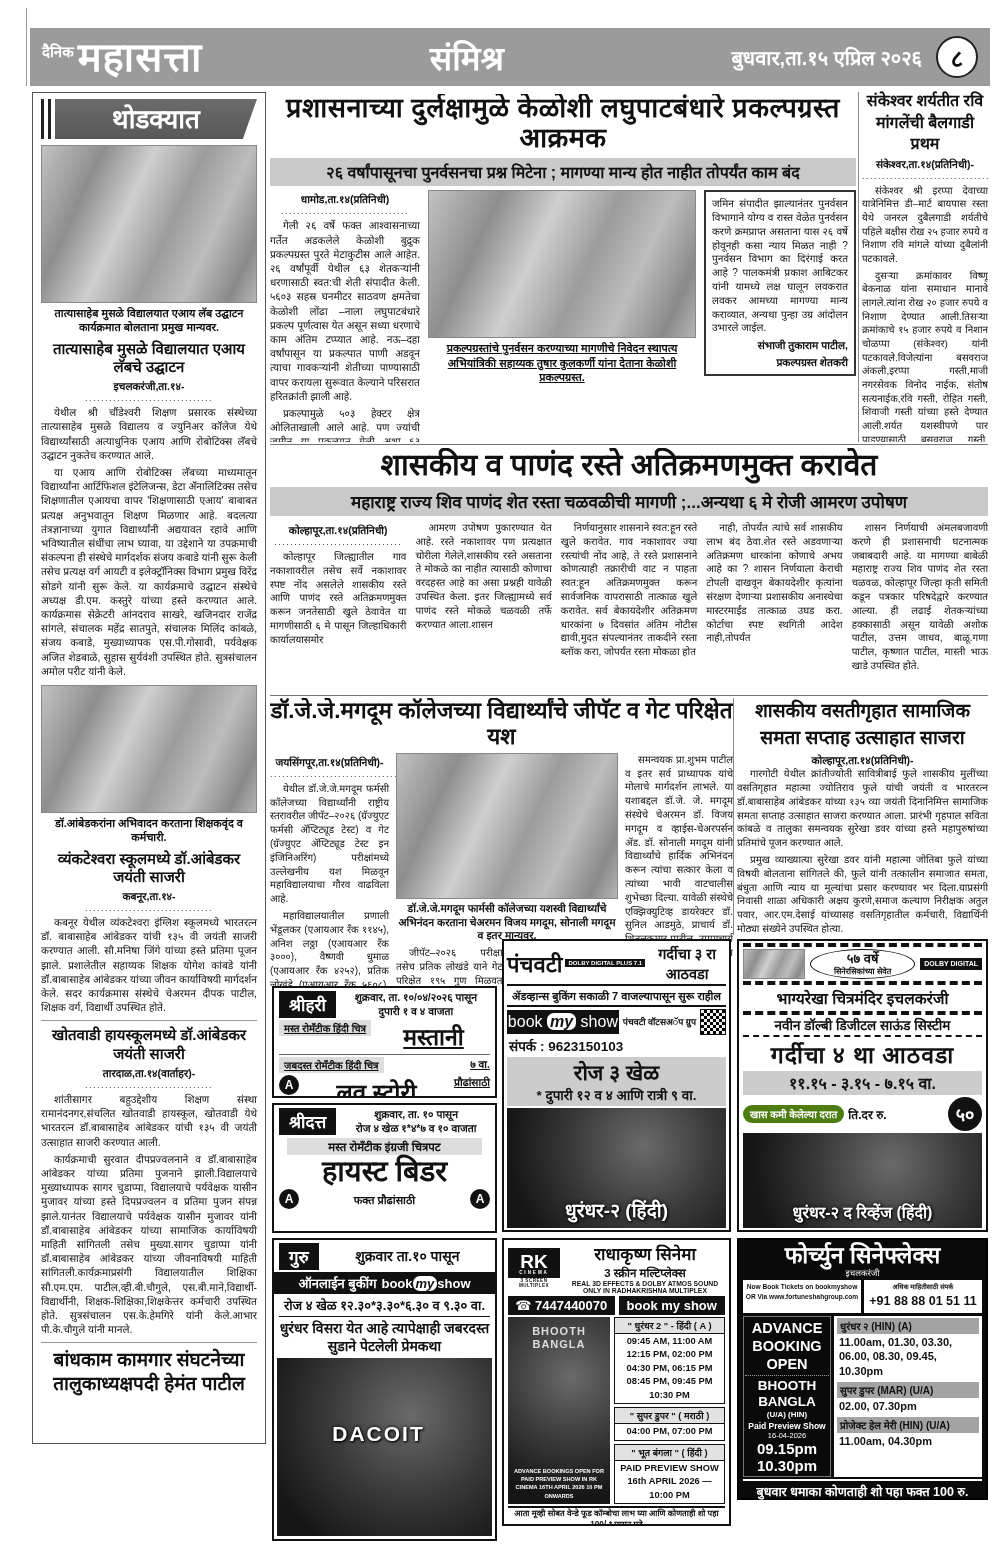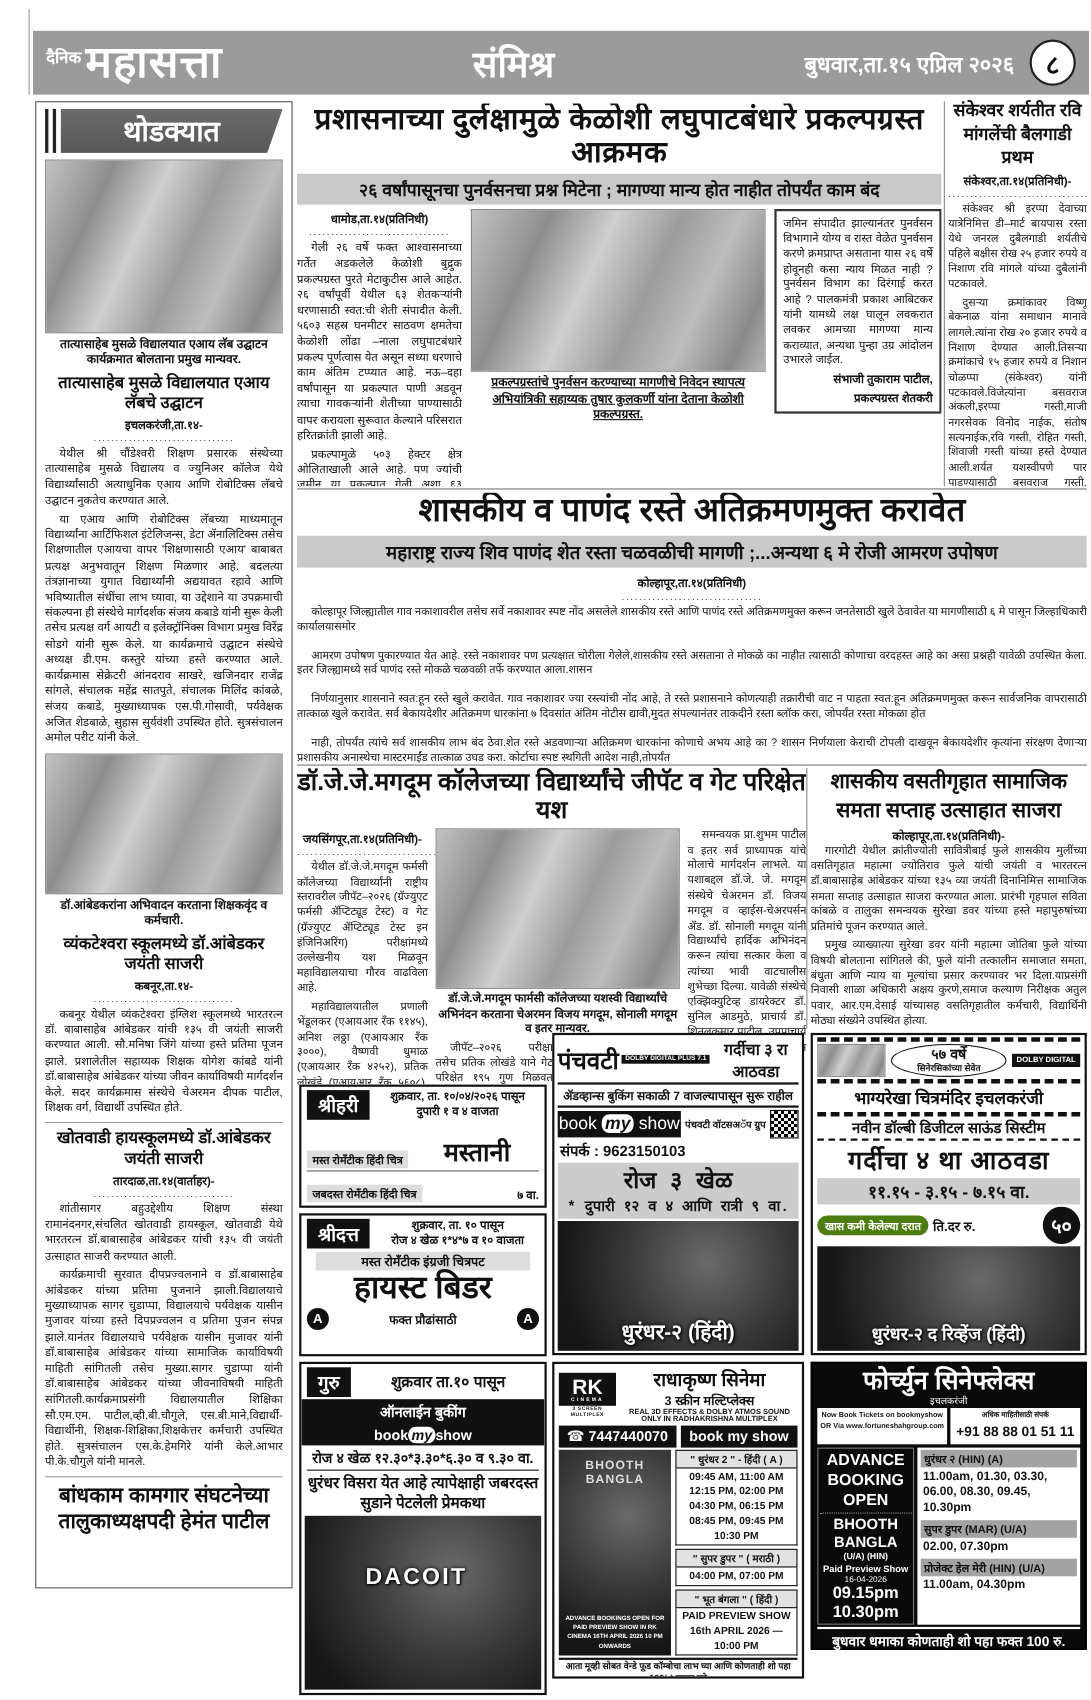--- a/index.html
+++ b/index.html
@@ -52,21 +52,21 @@
 
   
   .sank { left:862px; top:90px; width:126px; height:352px; overflow:hidden; }
   .sank h2 { font-size:16px; font-weight:bold; text-align:center; line-height:1.35; }
   .sank .bodytxt { font-size:9.9px; }
 
   
   .roads { left:270px; top:448px; width:718px; height:246px; overflow:hidden; }
   .roads h1 { font-size:30px; font-weight:bold; text-align:center; line-height:1.1; }
   .roads .subhead { font-size:17px; margin:6px 0 5px; }
-  .roads-row { display:flex; gap:9px;flex-direction:column; }
+  .roads-row { display:flex; gap:9px; }
   .roads-row .col { flex:1; }
   .roads .bodytxt { font-size:10px; }
 
   
   .magdum { left:270px; top:698px; width:463px; height:288px; overflow:hidden; }
   .magdum h1 { font-size:22.5px; font-weight:bold; text-align:center; line-height:1.15; }
   .mag-row { display:flex; gap:7px; margin-top:3px; }
   .mag-lcol { width:119px; flex:0 0 auto; }
   .mag-center { width:222px; flex:0 0 auto; }
   .mag-photo { height:146px; }
@@ -86,56 +86,56 @@
   .ad-head { display:flex; align-items:center; gap:6px; }
   .ad-name { background:#111; color:#fff; font-weight:bold; font-size:17px; padding:2px 10px; }
   .ad-when { flex:1; text-align:center; font-weight:bold; font-size:10.5px; line-height:1.3; }
   .chip { background:#ddd; font-weight:bold; font-size:10px; padding:1px 5px; white-space:nowrap; }
   .a-circ { width:20px; height:20px; background:#111; color:#fff; border-radius:50%; display:flex; align-items:center; justify-content:center; font-size:12px; font-weight:bold; flex:0 0 auto; }
   .bms { background:#111; color:#fff; font-size:13px; padding:1px 7px; white-space:nowrap; }
   .bms b { background:#fff; color:#111; border-radius:7px; padding:0 3px; font-style:italic; }
 
   
   .shrihari { left:272px; top:986px; width:225px; height:112px; }
-  .sh-row { display:flex; align-items:flex-end; gap:6px; margin-top:12px; }
+  .sh-row { display:flex; align-items:flex-start; gap:6px; margin-top:2px;text-decoration:underline; }
   .sh-movie1 { font-size:23px; font-weight:bold; flex:1; text-align:center; }
   .sh-div { border-top:1px solid #666; margin:2px 0; }
   .sh-movie2 { font-size:24px; font-weight:bold; flex:1; text-align:center; }
   .sh-note { font-size:10.5px; font-weight:bold; }
 
   
   .shridatt { left:272px; top:1103px; width:225px; height:130px; }
   .sd-chip { display:block; text-align:center; font-size:11.5px; margin:3px auto 1px; width:92%; }
   .sd-movie { font-size:29px; font-weight:bold; text-align:center; line-height:1.1; }
   .sd-foot { display:flex; align-items:center; justify-content:space-between; margin-top:1px; }
   .sd-note { font-size:11px; font-weight:bold; }
 
   
   .guru { left:272px; top:1238px; width:225px; height:303px; display:flex; flex-direction:column; }
-  .guru-strip { background:#111; color:#fff; display:flex; align-items:center; justify-content:center; gap:5px; font-size:13px; font-weight:bold; padding:2px 0; margin:2px -5px;flex-direction:column; }
+  .guru-strip { background:#111; color:#fff; display:flex; align-items:center; justify-content:center; gap:5px; font-size:13px; font-weight:bold; padding:2px 0; margin:2px -5px; }
   .guru-shows { font-size:13px; font-weight:bold; text-align:center; border-bottom:1.5px solid #111; padding-bottom:2px; }
   .guru-tag { font-size:14px; font-weight:bold; text-align:center; line-height:1.3; padding:2px 0 3px; }
   .guru-poster { flex:1; margin:0 -2px; }
   .guru-poster .ptitle { text-align:center; right:12px; bottom:90px; font-size:21px; letter-spacing:2px; }
 
   
   .panch { left:502px; top:939px; width:229px; height:293px; display:flex; flex-direction:column; padding:2px 3px; }
   .pan-r1 { display:flex; align-items:center; gap:3px; border-bottom:2px solid #111; padding-bottom:1px; }
   .pan-name { font-size:22px; font-weight:bold; }
   .dolby-mini { background:#111; color:#fff; font-size:6px; line-height:1.1; padding:1px 3px; text-align:center; font-weight:bold; }
   .pan-week { flex:1; text-align:center; font-size:14.5px; font-weight:bold; }
   .pan-adv { text-align:center; font-size:11px; font-weight:bold; border-bottom:2px solid #111; padding:2px 0; }
   .pan-r3 { display:flex; align-items:center; gap:4px; padding:2px 0; }
   .pan-bms { flex:1; text-align:center; font-size:16px; padding:3px 0; }
   .pan-wa { font-size:9px; font-weight:bold; text-align:right; line-height:1.15; }
   .qr { width:26px; height:26px; flex:0 0 auto;
         background:repeating-linear-gradient(0deg,#111 0 3px,#fff 3px 6px),repeating-linear-gradient(90deg,#111 0 3px,#fff 3px 6px);
         background-blend-mode:difference; border:1px solid #111; }
   .pan-contact { font-size:13.5px; font-weight:bold; padding:0 2px 2px; }
-  .pan-shows { background:#ccc; text-align:center; padding:1px 0 2px;font-family:Liberation Mono, monospace; }
+  .pan-shows { background:#ccc; text-align:center; padding:1px 0 2px; }
   .pan-shows .l1 { font-size:21px; font-weight:bold; }
   .pan-shows .l2 { font-size:13.5px; font-weight:bold; }
   .pan-poster { flex:1; margin-top:2px; }
   .pan-poster .ptitle { font-size:19px; }
 
   
   .bhag { left:737px; top:939px; width:251px; height:293px; display:flex; flex-direction:column; padding:2px 4px; }
   .bh-strip { display:flex; align-items:center; gap:5px; border-top:4px dashed #111; border-bottom:4px dashed #111; padding:2px 0; }
   .bh-build { width:62px; height:30px; flex:0 0 auto; }
   .bh-badge { flex:1; text-align:center; font-size:8px; font-weight:bold; line-height:1.15; border:1.5px solid #111; border-radius:50%; padding:2px 4px; }

